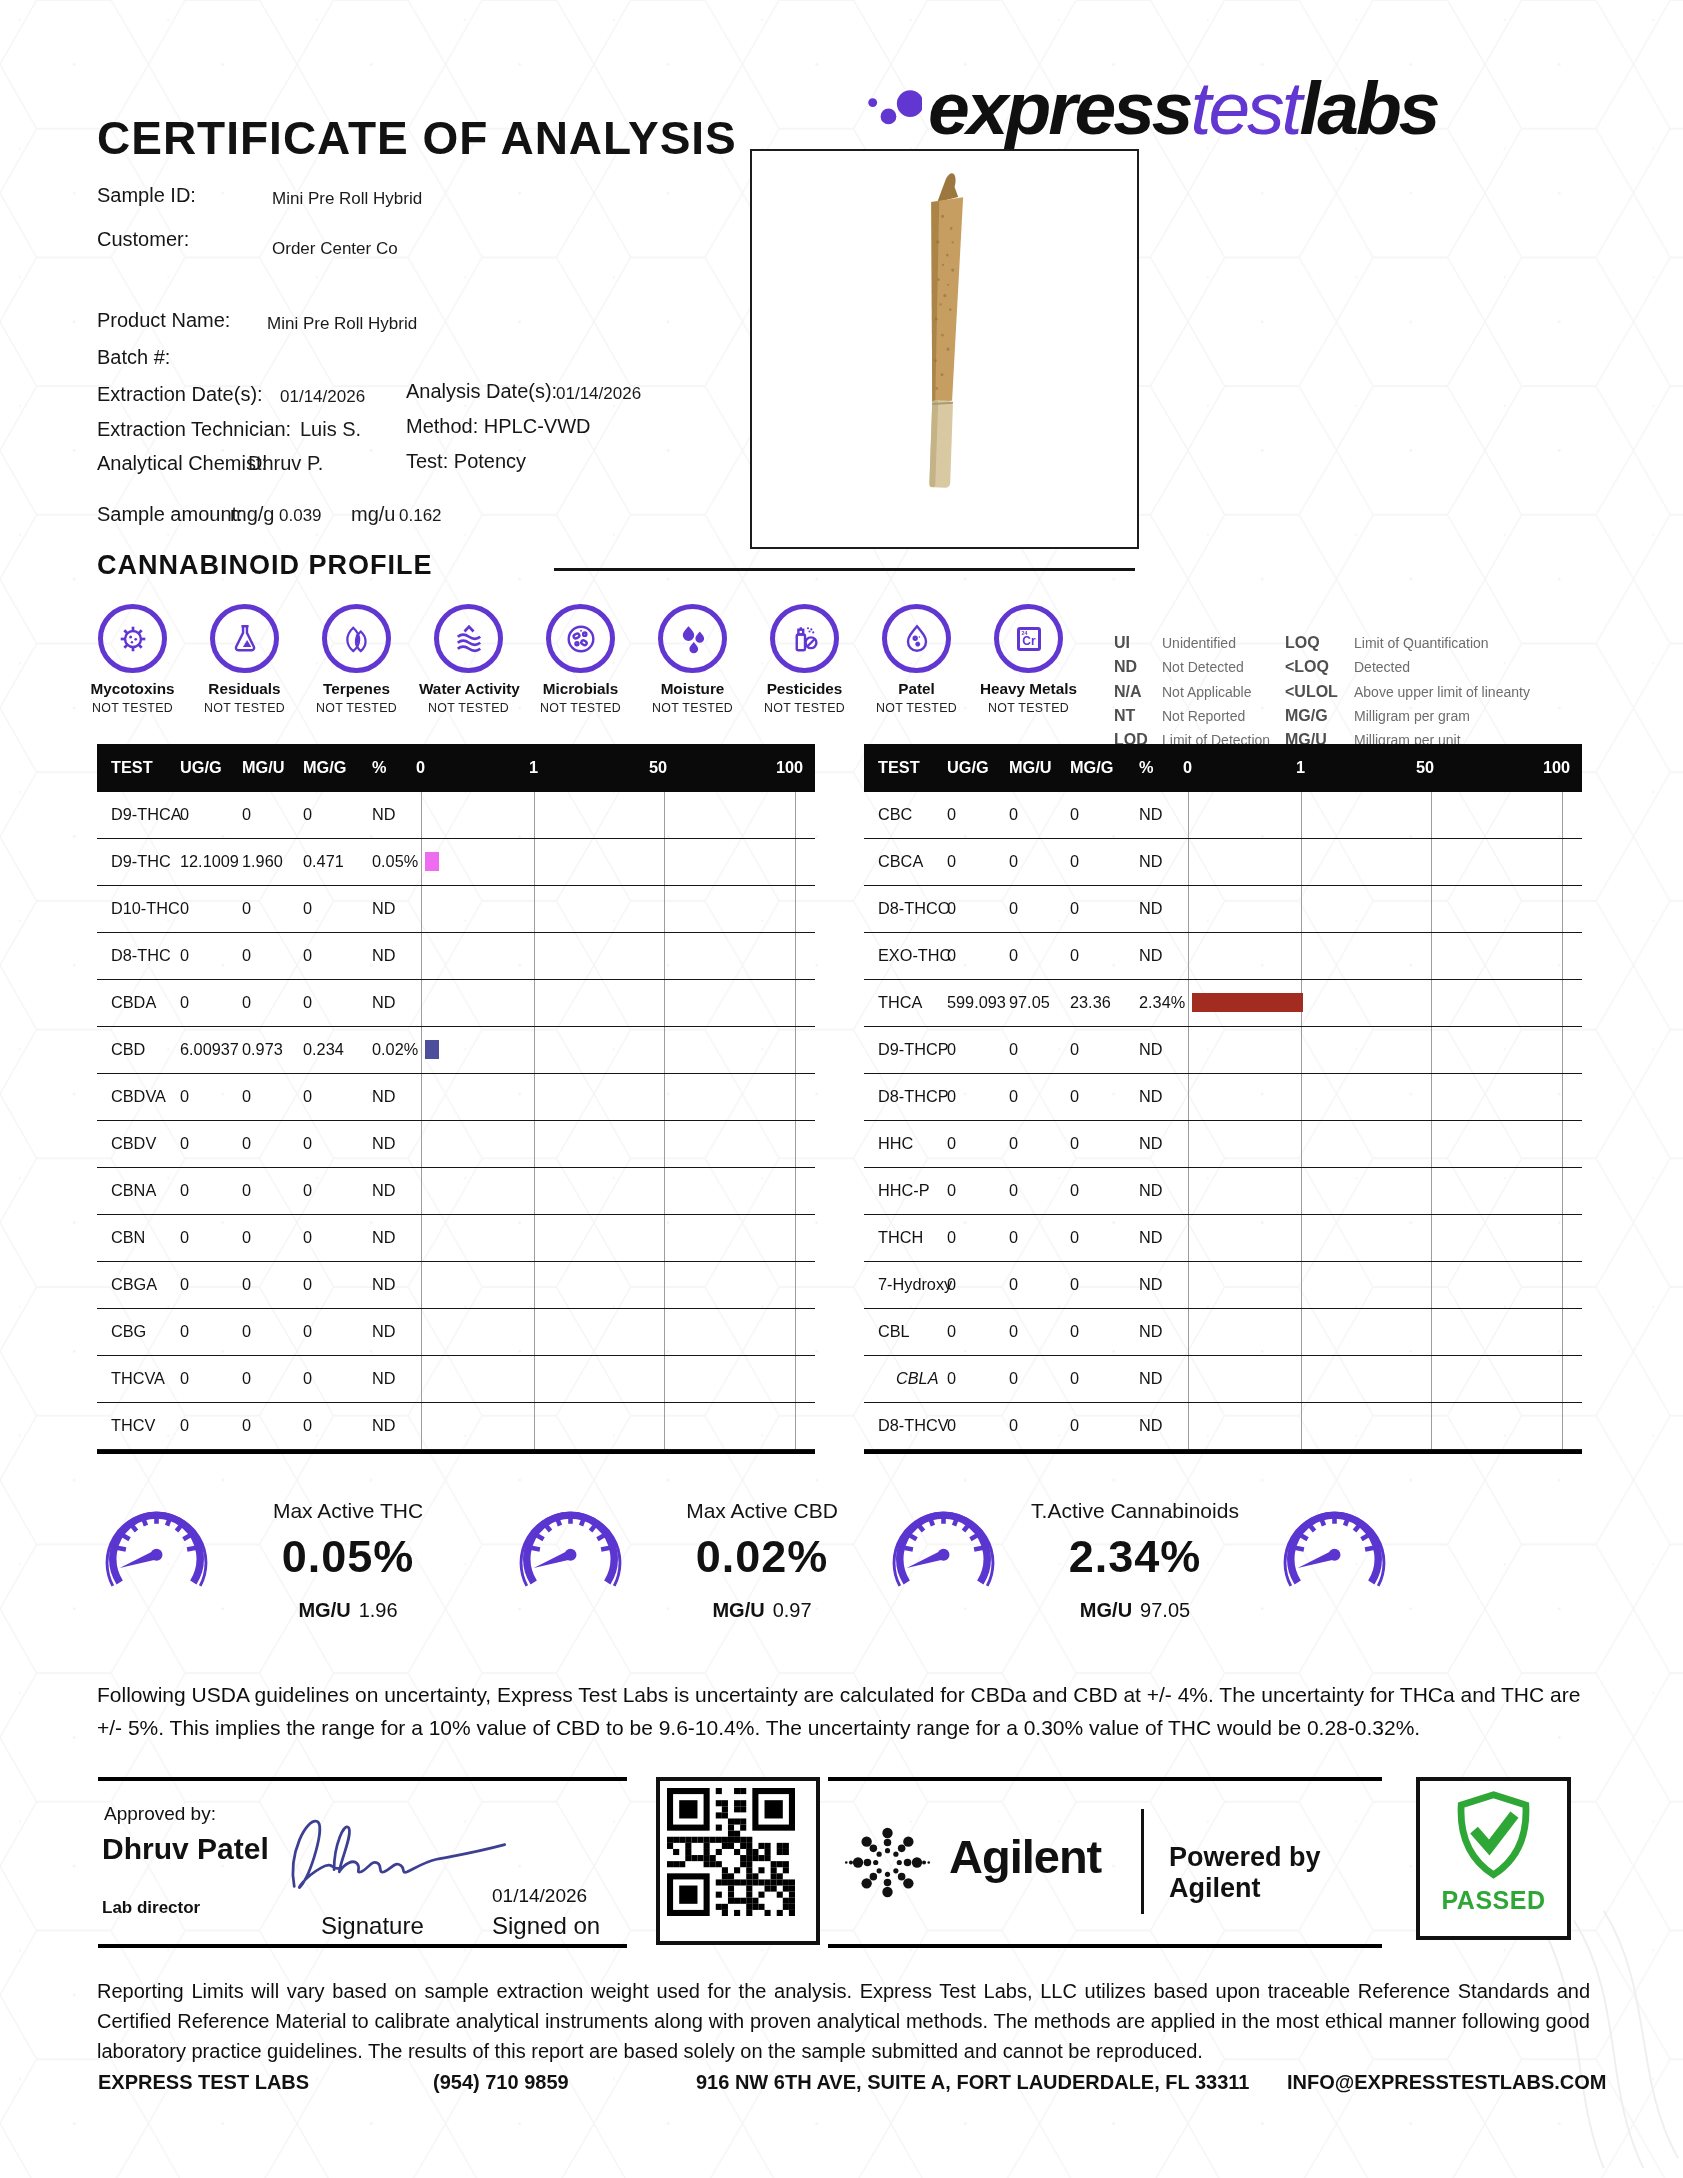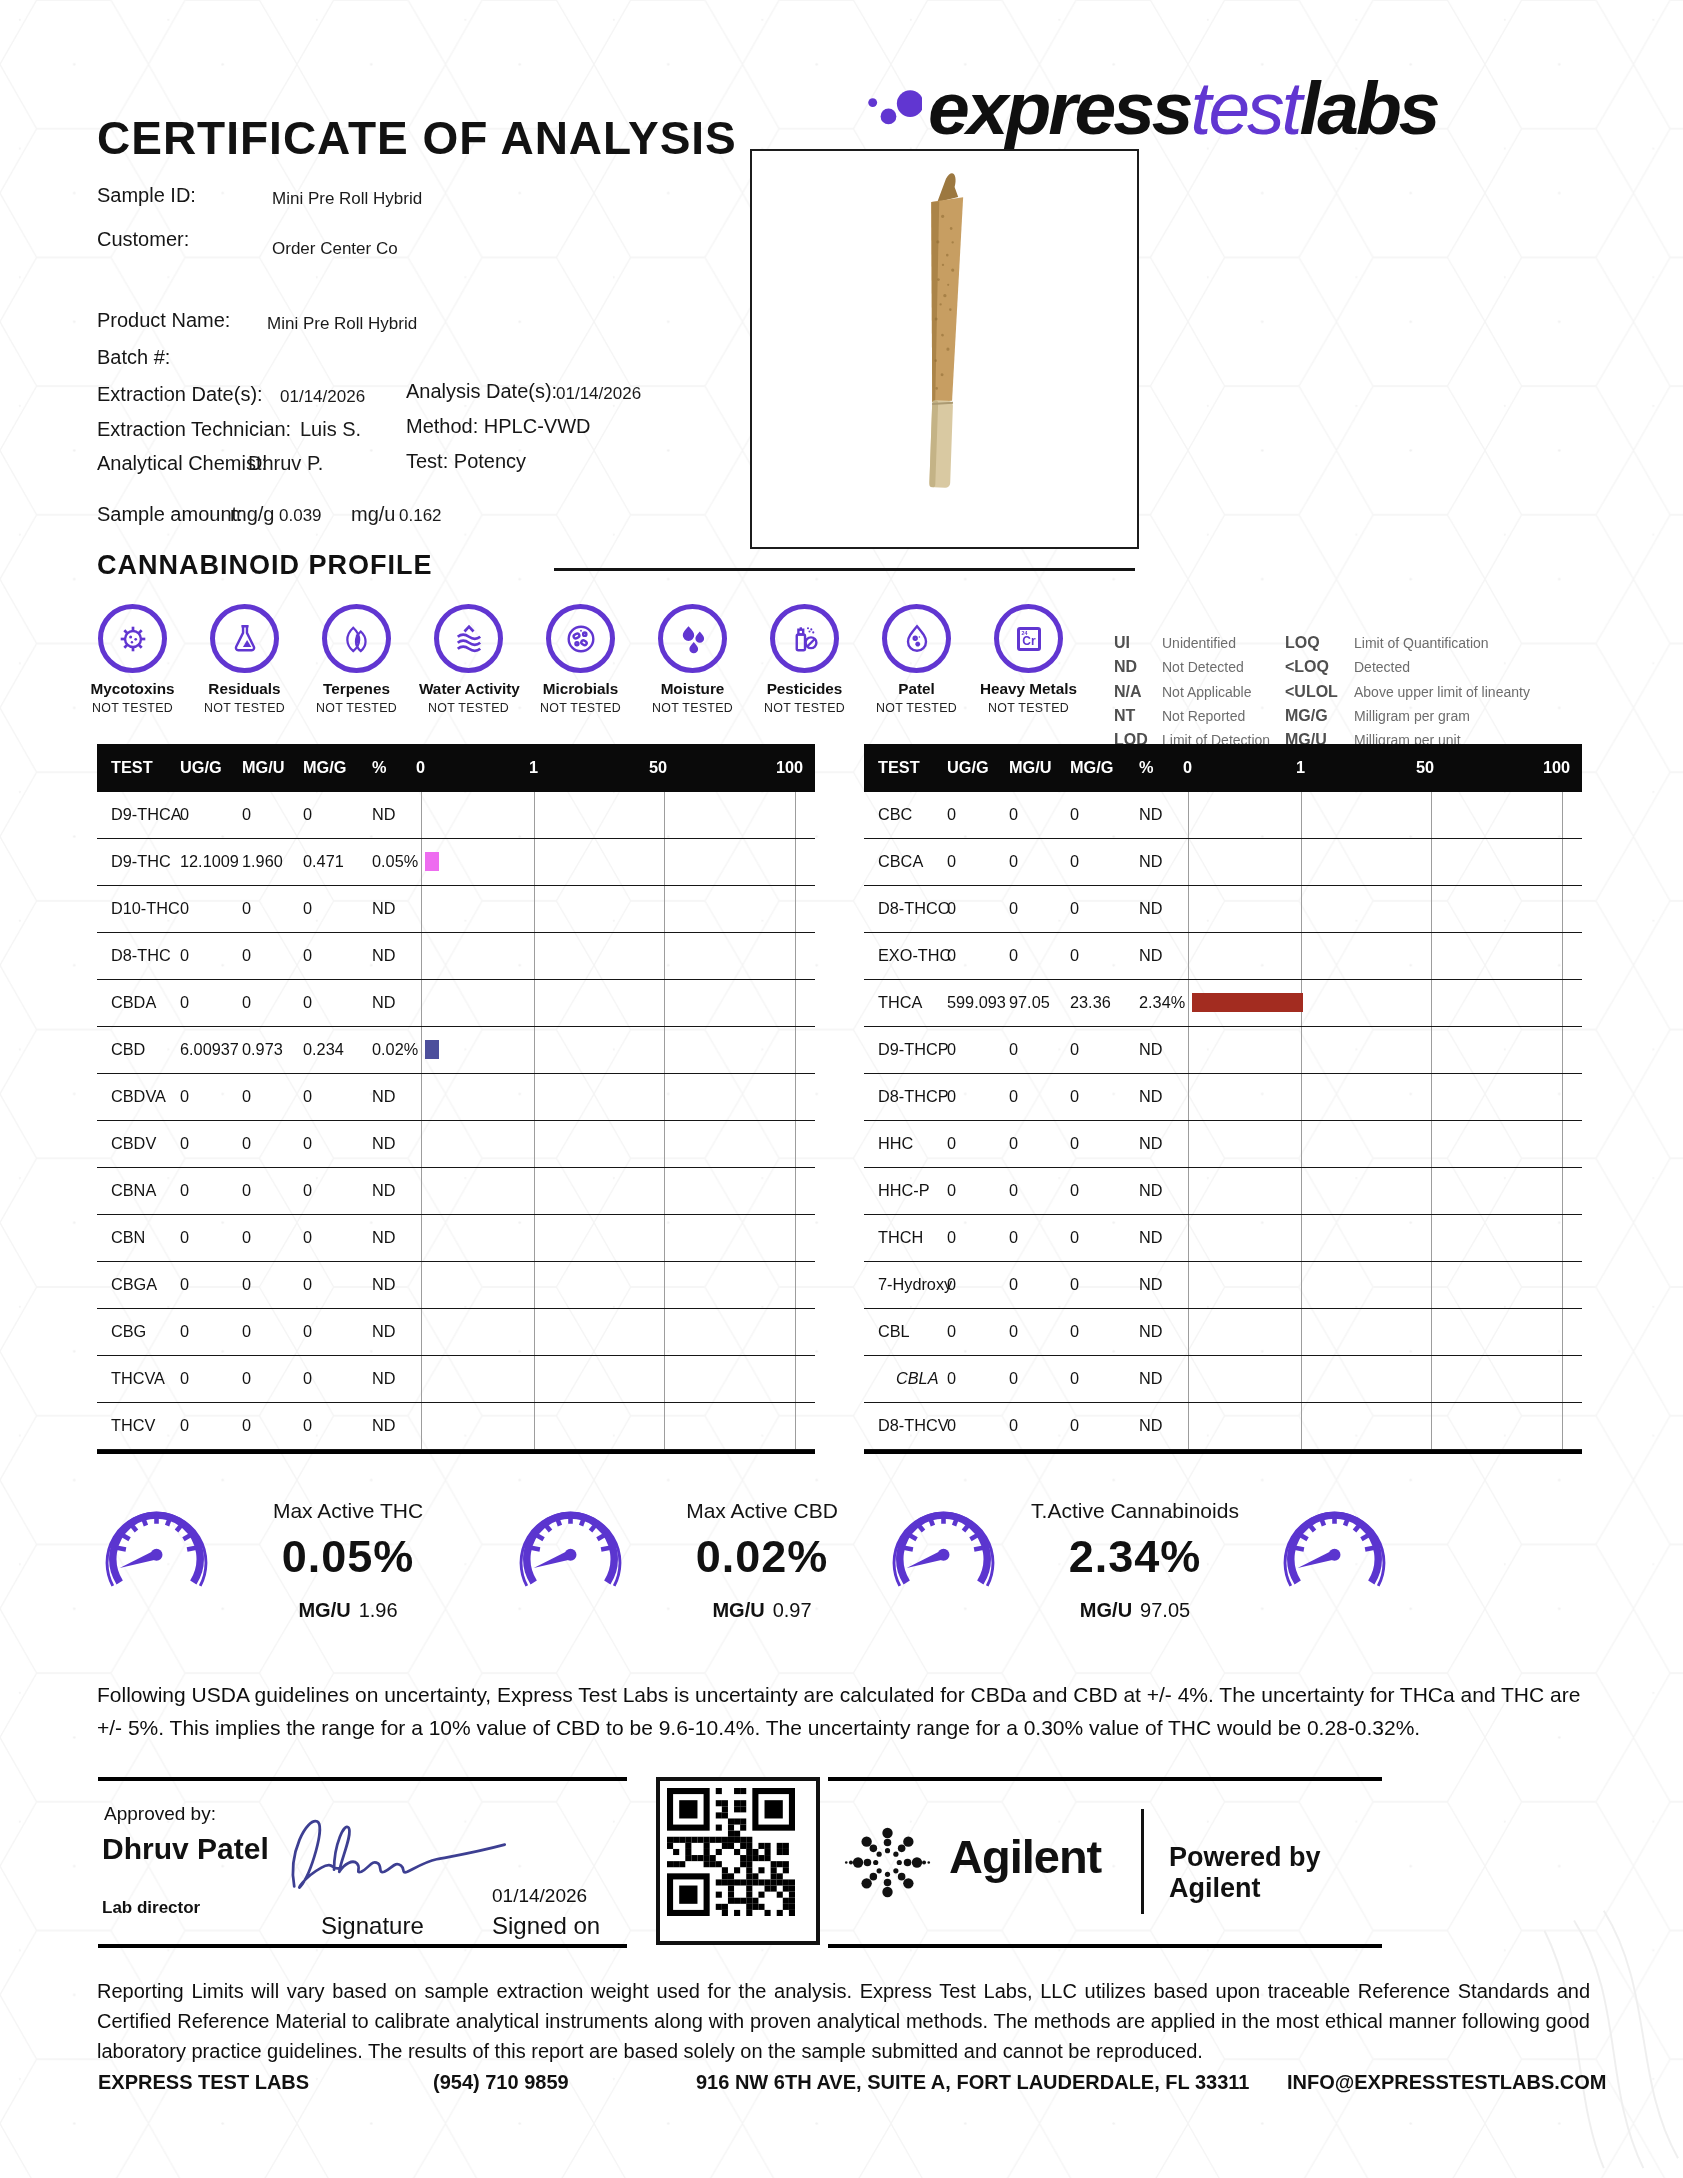--- a/index.html
+++ b/index.html
@@ -880,20 +880,27 @@
           <circle cx="-0.0" cy="-25.0" r="4.4" fill="#111"></circle>
           <circle cx="7.1" cy="-7.1" r="2.2" fill="#111"></circle>
           <circle cx="12.0" cy="-12.0" r="3.2" fill="#111"></circle>
           <circle cx="17.7" cy="-17.7" r="4.4" fill="#111"></circle>
         </svg>
       <span class="abs agi-name">Agilent</span>
       <div class="abs agi-div"></div>
       <span class="abs agi-powered">Powered by Agilent</span>
     </div>
 
+    <div class="abs passed-box">
+      <svg width="85" height="95" viewBox="0 0 100 110" style="margin-top:8px">
+        <path d="M50 6 L88 18 C90 54 78 82 50 100 C22 82 10 54 12 18 Z" fill="none" stroke="#2fa736" stroke-width="8"></path>
+        <path d="M31 52 L45 68 L71 34" fill="none" stroke="#2fa736" stroke-width="12" stroke-linecap="square"></path>
+      </svg>
+      <div class="passed-label">PASSED</div>
+    </div>
 
     <div class="abs bottom-note">Reporting Limits will vary based on sample extraction weight used for the analysis. Express Test Labs, LLC utilizes based upon traceable Reference Standards and Certified Reference Material to calibrate analytical instruments along with proven analytical methods. The methods are applied in the most ethical manner following good laboratory practice guidelines. The results of this report are based solely on the sample submitted and cannot be reproduced.</div>
 
     <div class="footer">
       <span style="left:98px">EXPRESS TEST LABS</span>
       <span style="left:433px">(954) 710 9859</span>
       <span style="left:696px">916 NW 6TH AVE, SUITE A, FORT LAUDERDALE, FL 33311</span>
       <span style="left:1287px">INFO@EXPRESSTESTLABS.COM</span>
     </div>
 

